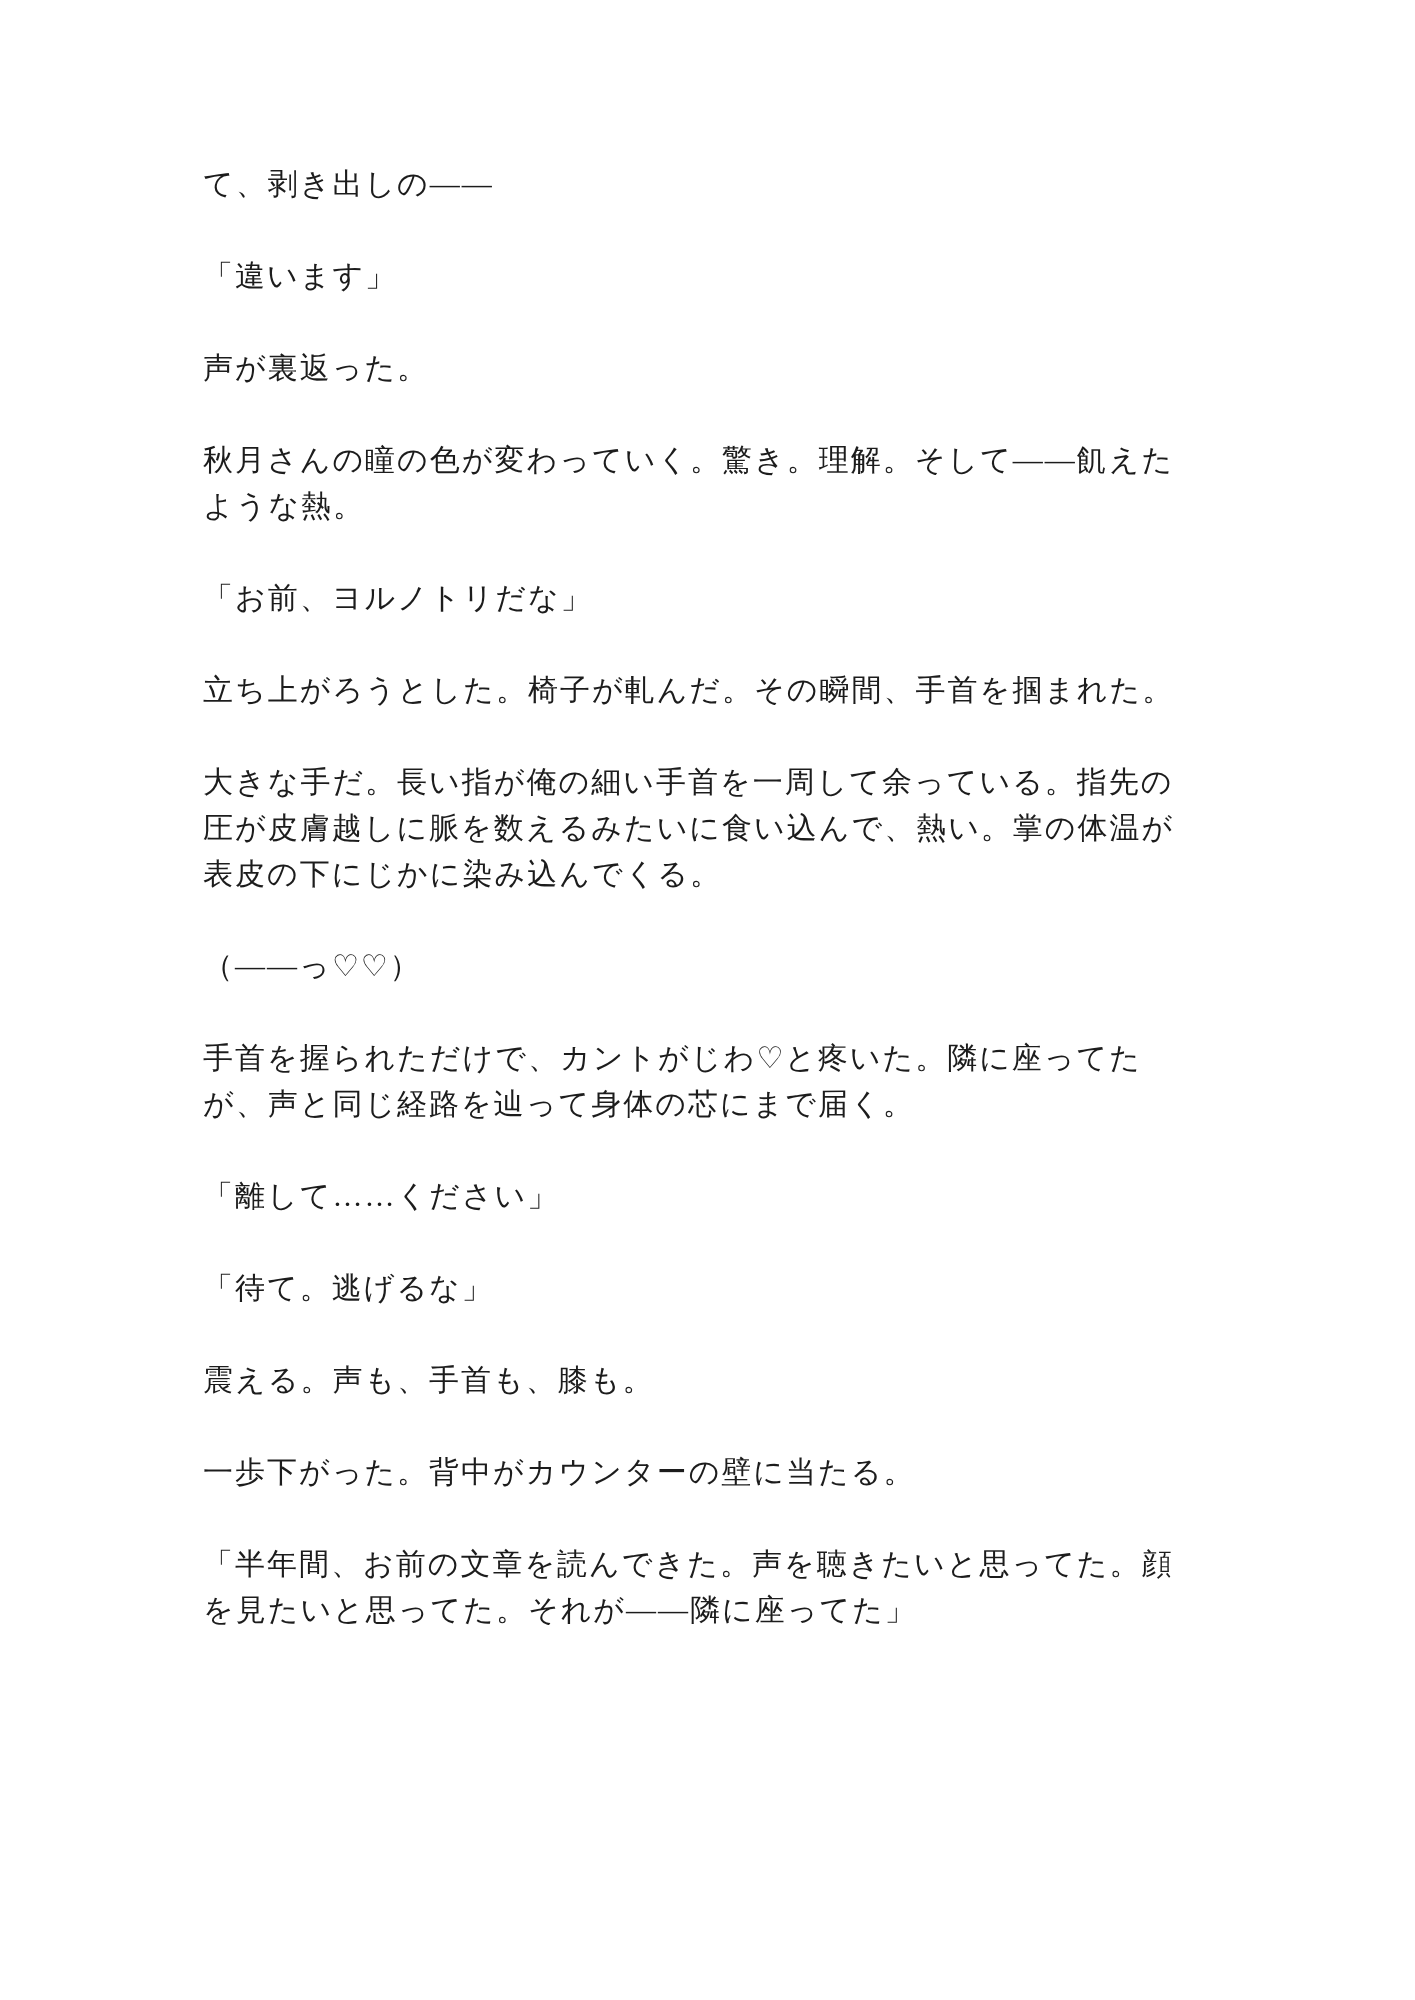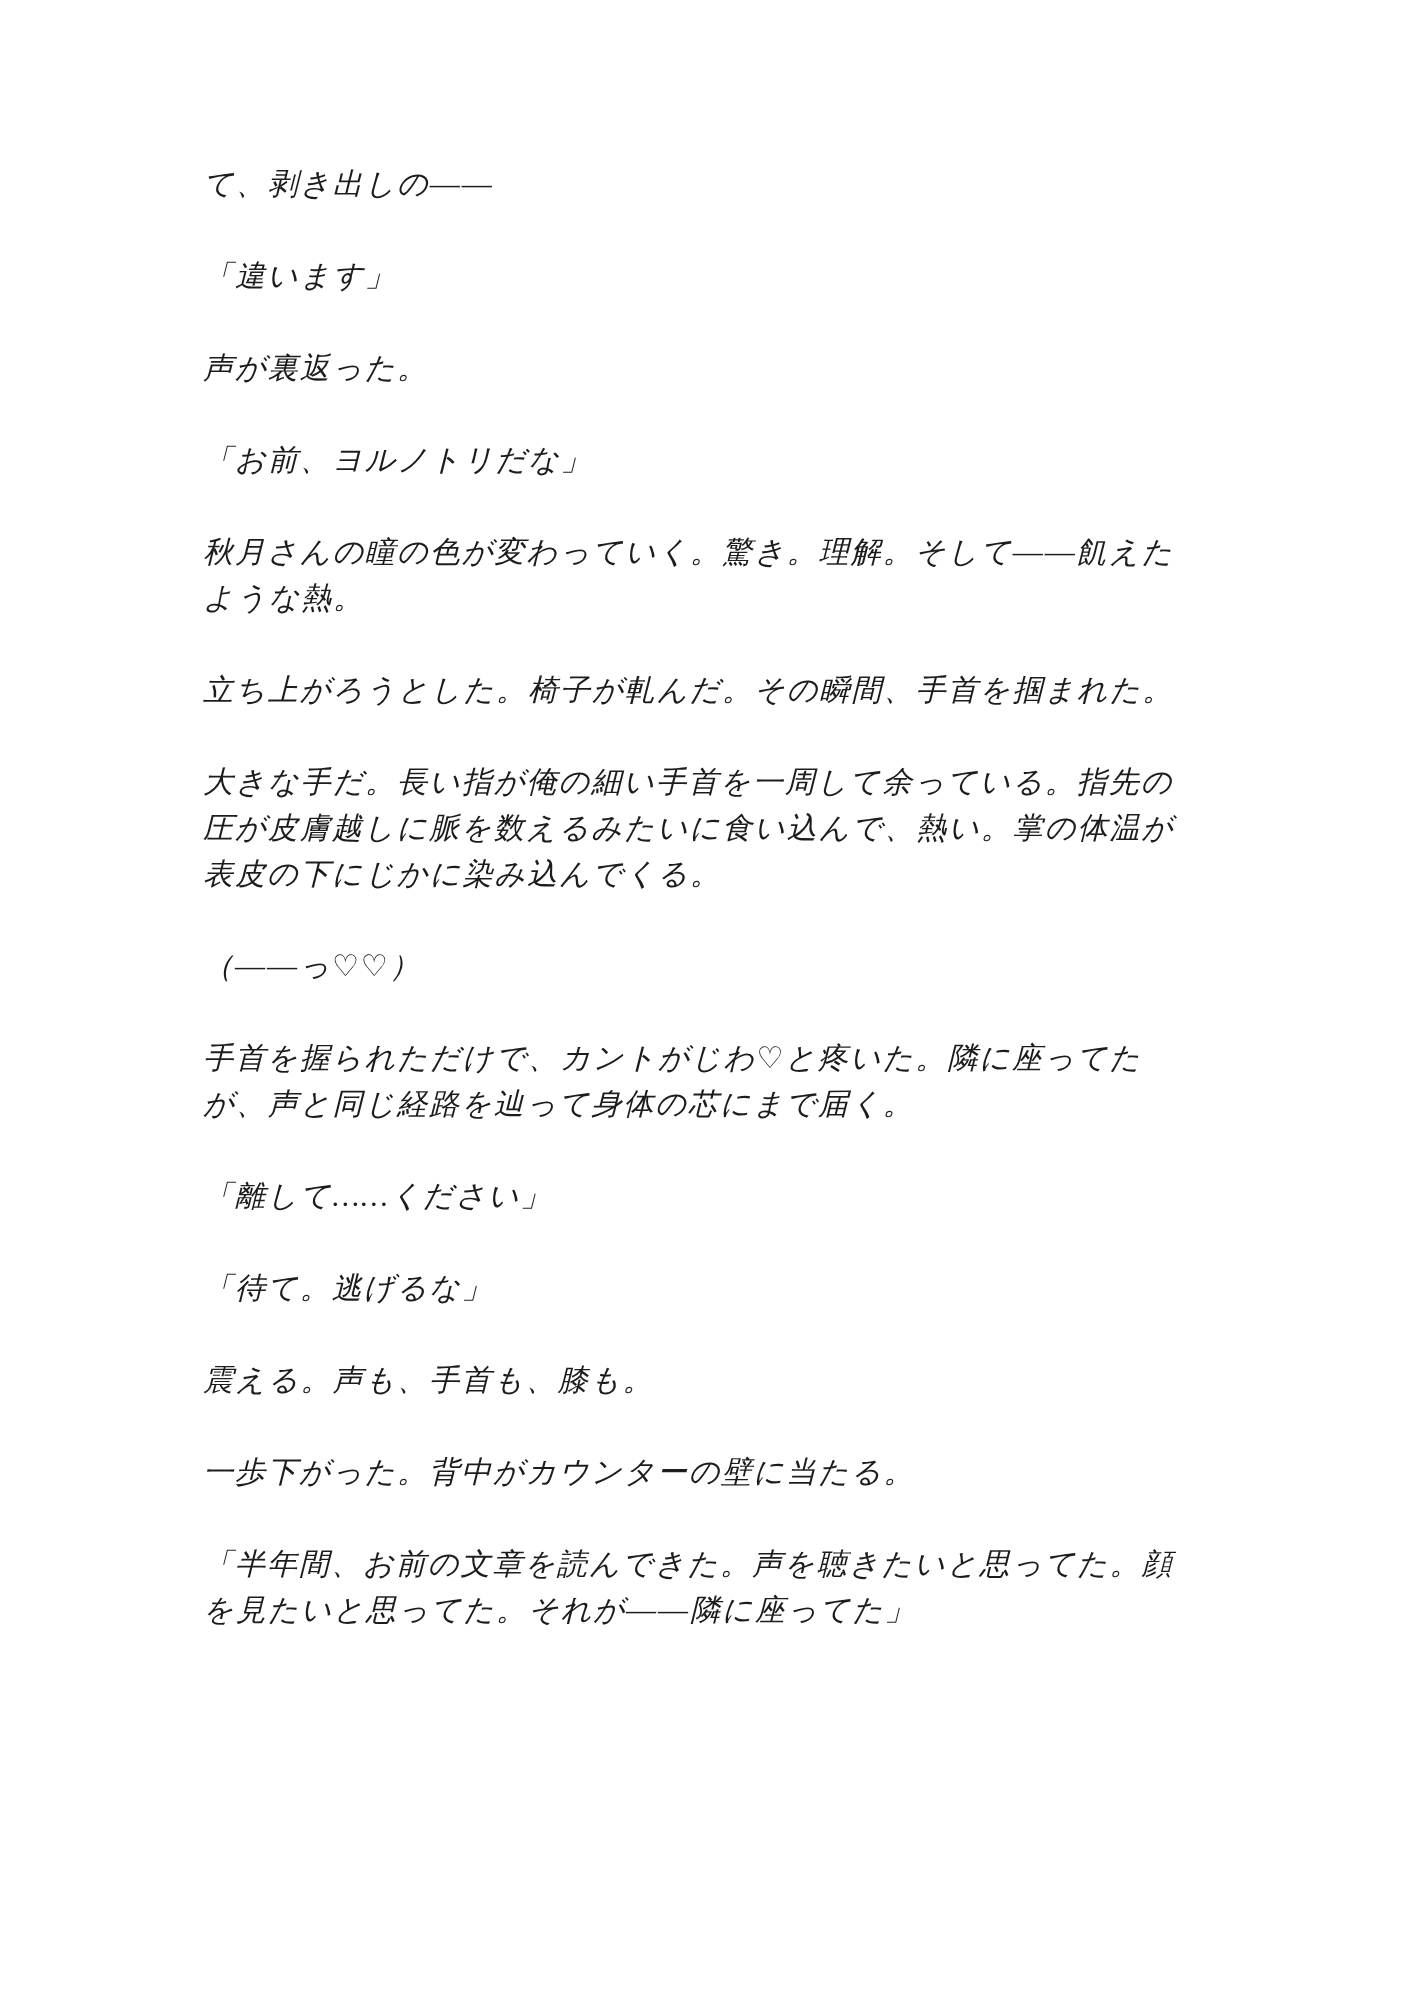--- a/index.html
+++ b/index.html
@@ -25,21 +25,20 @@
     width: 975px;
     color: #1c1c1c;
     font-family: "Liberation Serif", "DejaVu Serif", serif;
     font-size: 30px;
     line-height: 46px;
     letter-spacing: 2px;
   }
   .prose p {
     margin: 0 0 46px 0;
     padding: 0;
-    font-style: italic;
   }
   .prose p:last-child {
     margin-bottom: 0;
   }
   .prose .line {
     display: block;
     white-space: nowrap;
   }
 </style>
 </head>
@@ -50,25 +49,25 @@
       <p>
         <span class="line">て、剥き出しの――</span>
       </p>
       <p>
         <span class="line">「違います」</span>
       </p>
       <p>
         <span class="line">声が裏返った。</span>
       </p>
       <p>
-        <span class="line">「お前、ヨルノトリだな」</span>
+        <span class="line">秋月さんの瞳の色が変わっていく。驚き。理解。そして――飢えた</span>
+        <span class="line">ような熱。</span>
       </p>
       <p>
-        <span class="line">秋月さんの瞳の色が変わっていく。驚き。理解。そして――飢えた</span>
-        <span class="line">ような熱。</span>
+        <span class="line">「お前、ヨルノトリだな」</span>
       </p>
       <p>
         <span class="line">立ち上がろうとした。椅子が軋んだ。その瞬間、手首を掴まれた。</span>
       </p>
       <p>
         <span class="line">大きな手だ。長い指が俺の細い手首を一周して余っている。指先の</span>
         <span class="line">圧が皮膚越しに脈を数えるみたいに食い込んで、熱い。掌の体温が</span>
         <span class="line">表皮の下にじかに染み込んでくる。</span>
       </p>
       <p>

